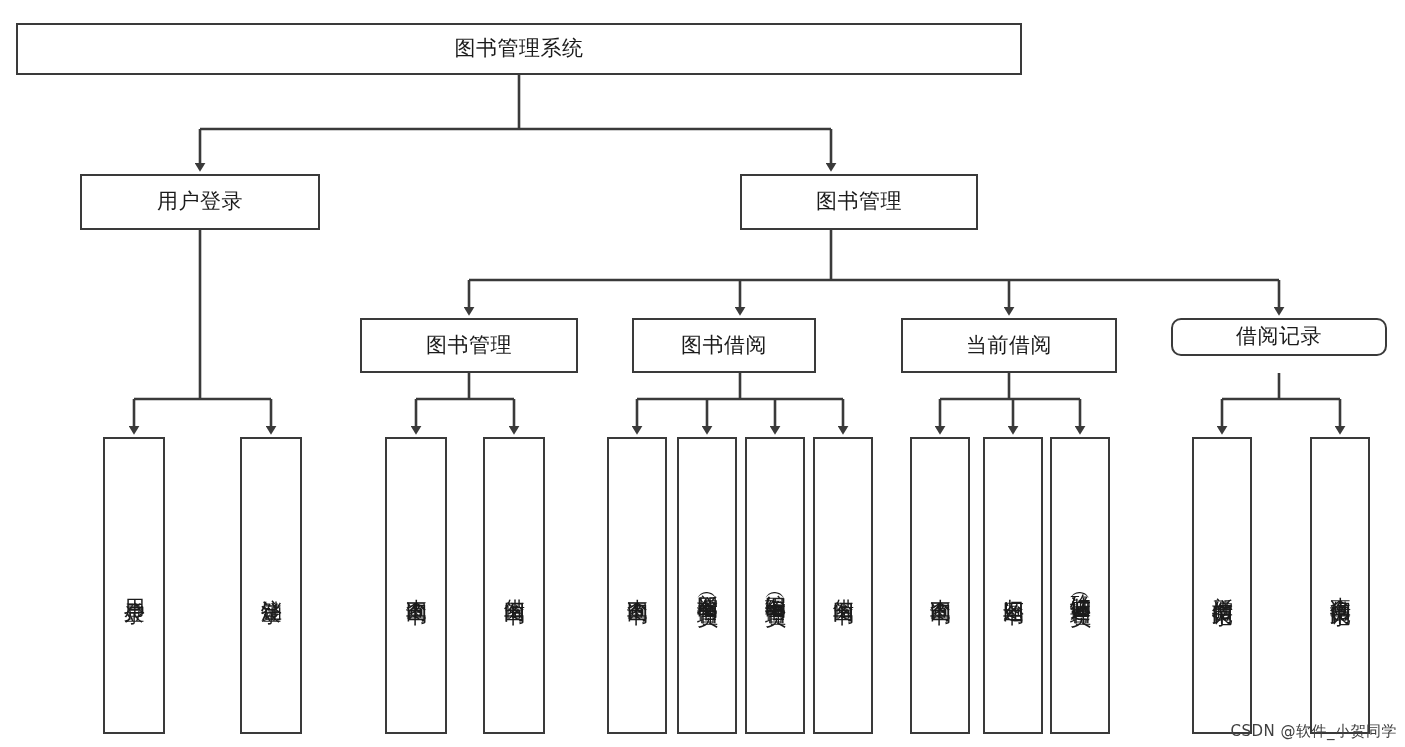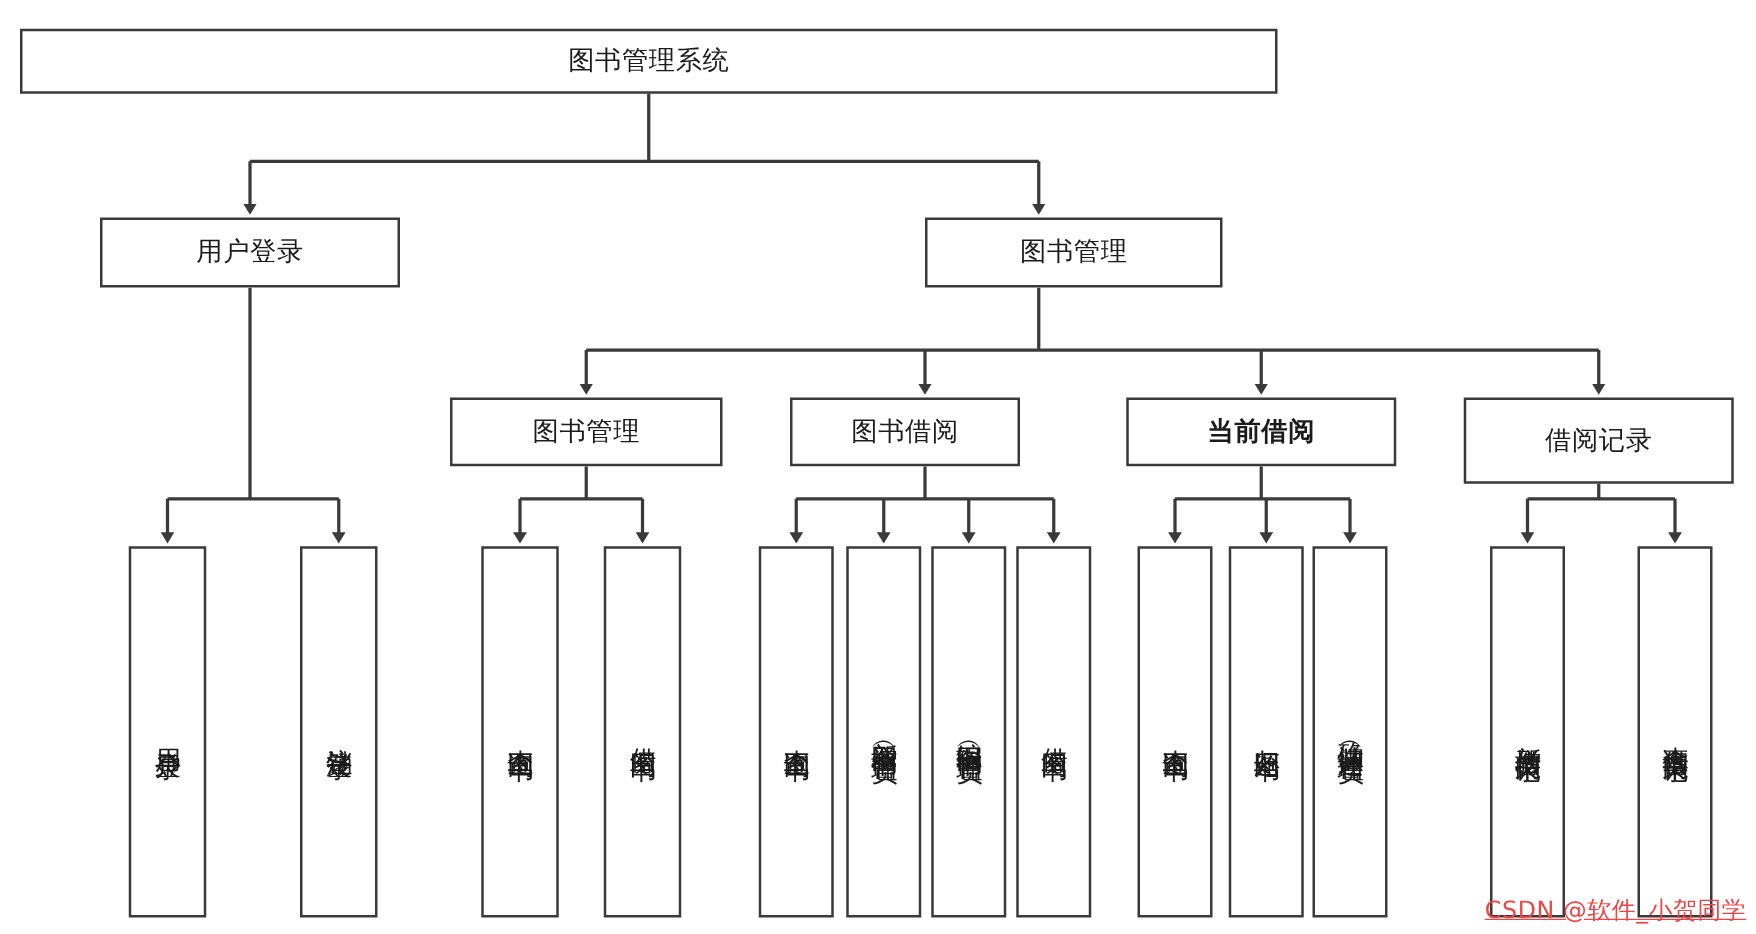--- a/index.html
+++ b/index.html
@@ -54,26 +54,25 @@
     text-orientation: upright;
     font-size: 21px;
     letter-spacing: 2px;
     line-height: 1.0;
     max-height: 100%;
   }
   #watermark {
     position: absolute;
     right: 8px;
     bottom: 6px;
-    font-size: 19px;
-    color: #ef4444;
+    font-size: 15px;
+    color: #404040;
     z-index: 5;
     white-space: nowrap;
     letter-spacing: 0.5px;
-    text-decoration: underline;
   }
 </style>
 </head>
 <body>
 
 <div id="diagram-root">
 
   <svg id="edges-layer" viewBox="0 0 1405 747" xmlns="http://www.w3.org/2000/svg">
     <defs>
       <marker id="arrowhead" markerWidth="9" markerHeight="11" refX="1.2" refY="5.5" orient="auto" markerUnits="userSpaceOnUse">
@@ -126,24 +125,24 @@
       </div>
       <div class="node horiz" style="left: 740px; top: 174px; width: 238px; height: 56px;">
         <span class="node-label">图书管理</span>
       </div>
       <div class="node horiz" style="left: 360px; top: 318px; width: 218px; height: 55px;">
         <span class="node-label">图书管理</span>
       </div>
       <div class="node horiz" style="left: 632px; top: 318px; width: 184px; height: 55px;">
         <span class="node-label">图书借阅</span>
       </div>
-      <div class="node horiz" style="left: 901px; top: 318px; width: 216px; height: 55px; font-weight: bold;">
+      <div class="node horiz" style="left: 901px; top: 318px; width: 216px; height: 55px;">
         <span class="node-label">当前借阅</span>
       </div>
-      <div class="node horiz" style="left: 1171px; top: 318px; width: 216px; height: 69px;">
+      <div class="node horiz" style="left: 1171px; top: 318px; width: 216px; height: 38px; border-radius: 10px;">
         <span class="node-label">借阅记录</span>
       </div>
       <div class="node vert" style="left: 103px; top: 437px; width: 62px; height: 297px;">
         <span class="node-label">用户登录</span>
       </div>
       <div class="node vert" style="left: 240px; top: 437px; width: 62px; height: 297px;">
         <span class="node-label">注销登录</span>
       </div>
       <div class="node vert" style="left: 385px; top: 437px; width: 62px; height: 297px;">
         <span class="node-label">查询图书</span>

